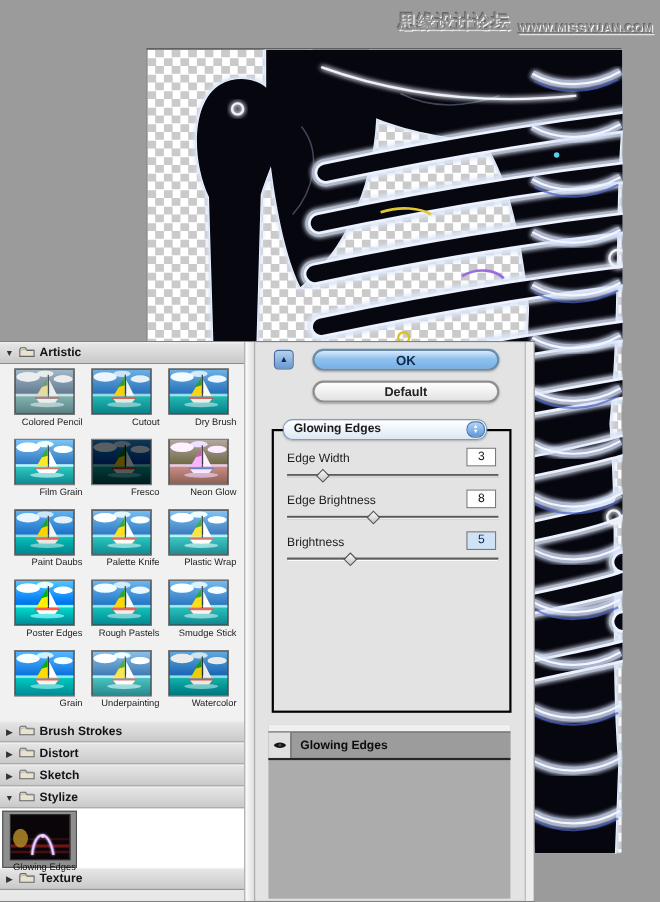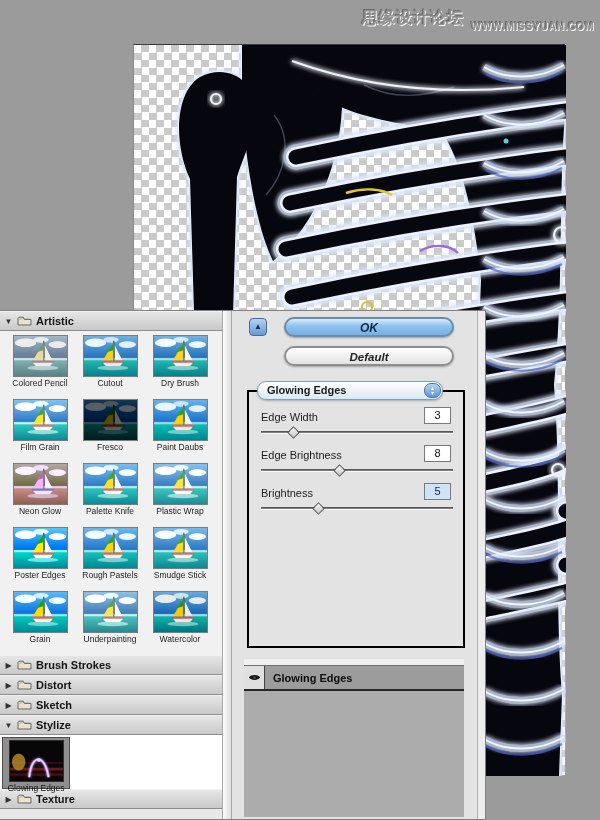--- a/index.html
+++ b/index.html
@@ -5,22 +5,22 @@
   html,body{margin:0;padding:0;}
   body{
     width:600px;height:820px;position:relative;overflow:hidden;
     background:#9b9b9b;
     font-family:"Liberation Sans","DejaVu Sans",sans-serif;
     -webkit-font-smoothing:antialiased;
   }
   *{box-sizing:border-box;}
 
   
-  .watermark{position:absolute;top:8px;right:6px;display:flex;align-items:flex-start;gap:7px;
-    color:#8f8f8f;text-shadow:1px 1px 0 rgba(255,255,255,.9),-1px -1px 0 rgba(100,100,100,.9);}
+  .watermark{position:absolute;top:8px;right:6px;display:flex;align-items:center;gap:7px;
+    color:#8f8f8f;text-shadow:1px 1px 0 rgba(255,255,255,.9),-1px -1px 0 rgba(100,100,100,.9);text-decoration:underline;}
   .wm-cjk{font-size:16px;font-weight:bold;letter-spacing:1px;}
   .wm-site{font-size:10.5px;font-weight:bold;letter-spacing:.5px;margin-top:12px;}
 
   
   .image-area{position:absolute;left:133px;top:44px;width:432px;height:731px;
     border-top:1px solid #3c3c3c;border-left:1px solid #8a8a8a;
     background:
       conic-gradient(#cacaca 90deg,#ffffff 90deg 180deg,#cacaca 180deg 270deg,#ffffff 270deg);
     background-size:15px 15px;}
   .image-area svg{position:absolute;left:0;top:0;}
@@ -50,21 +50,21 @@
   .sec-header{height:20px;display:flex;align-items:center;gap:4px;padding-left:4px;
     background:linear-gradient(#e6e6e6,#c9c9c9);
     border-top:1px solid #f2f2f2;border-bottom:1px solid #8d8d8d;cursor:default;}
   .disclosure{font-size:8px;color:#333;width:9px;text-align:center;}
   .sec-label{font-size:11px;font-weight:bold;color:#141414;}
   .sec-content{background:#f1f1f1;display:flex;flex-wrap:wrap;padding:4px 0 0 5px;height:324px;}
   .sec-content.stylize{background:#ffffff;height:54px;padding:2px 0 0 2px;}
   .thumb-cell{width:70px;margin-bottom:3px;}
   .thumb-img{width:55px;height:42px;margin:0 auto;border:1px solid #7d7d7d;overflow:hidden;background:#333;}
   .thumb-img svg{display:block;width:100%;height:100%;}
-  .thumb-label{font-size:8.5px;color:#222;text-align:center;margin-top:1px;white-space:nowrap;}
+  .thumb-label{font-size:8.5px;color:#222;text-align:right;margin-top:1px;white-space:nowrap;}
   .thumb-cell.selected{width:68px;background:#8f8f8f;border:1px solid #4e4e4e;padding-top:2px;margin:0;height:52px;}
   .thumb-cell.selected .thumb-img{border-color:#2e2e2e;}
   .thumb-cell.selected .thumb-label{color:#101010;}
 
   
   [data-variant="pencil"] svg{filter:saturate(.35) brightness(1.15) contrast(.85);}
   [data-variant="cutout"] svg{filter:saturate(1.05);}
   [data-variant="dry"] svg{filter:contrast(1.06);}
   [data-variant="film"] svg{filter:brightness(1.08) contrast(1.1) saturate(.9);}
   [data-variant="fresco"] svg{filter:brightness(.42) contrast(1.35);}
@@ -79,21 +79,21 @@
   [data-variant="under"] svg{filter:blur(.7px) brightness(1.12) saturate(.75);}
   [data-variant="water"] svg{filter:contrast(1.2) brightness(.92);}
 
   
   .settings{position:absolute;left:232px;top:0;width:246px;height:508px;}
   .collapse-btn{position:absolute;left:17px;top:7px;width:18px;height:18px;border-radius:4px;
     background:linear-gradient(#b3d2f1,#6899d0);border:1px solid #46699c;
     color:#14294f;font-size:8px;line-height:16px;text-align:center;cursor:pointer;}
   .btn{position:absolute;left:52px;width:170px;height:20px;border-radius:10px;
     font-weight:bold;text-align:center;line-height:18px;cursor:pointer;
-    box-shadow:0 1px 2px rgba(0,0,0,.3);font-style:italic;}
+    box-shadow:0 1px 2px rgba(0,0,0,.3);}
   .btn-ok{top:6px;font-size:12px;color:#0e2b49;
     background:linear-gradient(#d8ebfc,#8fc1ee 45%,#77b1e7);border:2px solid #6b8ca8;}
   .btn-default{top:35px;font-size:11.5px;color:#222;
     background:linear-gradient(#ffffff,#e2e2e2);border:2px solid #8f8f8f;}
 
   .group-box{position:absolute;left:15px;top:79px;width:218px;height:258px;border:2px solid #000000;}
   .dropdown{position:absolute;left:25px;top:70px;width:186px;height:19px;border-radius:9px;
     background:linear-gradient(#ffffff,#dce8f4);border:1px solid #7d9ec0;
     box-shadow:0 1px 2px rgba(0,0,0,.25);cursor:pointer;}
   .dropdown-label{font-size:11px;font-weight:bold;color:#1a1a1a;line-height:17px;padding-left:9px;}
@@ -373,58 +373,58 @@
               <polygon points="30.5,7 30.5,15 23.5,17" fill="#2f9e38"></polygon>
               <polygon points="32,10 32,25 39.5,25" fill="#f5f5f0"></polygon>
               <path d="M18,26 L42,26 L37.5,31.5 L22.5,31.5 Z" fill="#e8e8e2"></path>
               <path d="M18,26 L42,26 L41,28 L19,28 Z" fill="#c03028" opacity=".7"></path>
               <ellipse cx="30" cy="33.5" rx="16" ry="2.5" fill="#ffffff" opacity=".45"></ellipse>
             </svg>
           </div>
           <div class="thumb-label">Fresco</div>
         </div>
         <div class="thumb-cell">
+          <div class="thumb-img" data-variant="neon">
+            <svg viewBox="0 0 55 42" preserveAspectRatio="none">
+              <rect width="55" height="26" fill="url(#gSky)"></rect>
+              <ellipse cx="12" cy="7" rx="11" ry="4.5" fill="#f4faff" opacity=".95"></ellipse>
+              <ellipse cx="28" cy="4" rx="8" ry="3" fill="#eaf4fc" opacity=".8"></ellipse>
+              <ellipse cx="45" cy="9" rx="9" ry="3.5" fill="#ffffff" opacity=".85"></ellipse>
+              <rect y="24" width="55" height="18" fill="url(#gSea)"></rect>
+              <rect y="23" width="55" height="2.5" fill="#b8e8ec" opacity=".8"></rect>
+              <line x1="31" y1="5" x2="31" y2="27" stroke="#303030" stroke-width="1"></line>
+              <polygon points="30.5,7 30.5,25 20,25" fill="#f2d018"></polygon>
+              <polygon points="30.5,7 30.5,15 23.5,17" fill="#2f9e38"></polygon>
+              <polygon points="32,10 32,25 39.5,25" fill="#f5f5f0"></polygon>
+              <path d="M18,26 L42,26 L37.5,31.5 L22.5,31.5 Z" fill="#e8e8e2"></path>
+              <path d="M18,26 L42,26 L41,28 L19,28 Z" fill="#c03028" opacity=".7"></path>
+              <ellipse cx="30" cy="33.5" rx="16" ry="2.5" fill="#ffffff" opacity=".45"></ellipse>
+            </svg>
+          </div>
+          <div class="thumb-label">Neon Glow</div>
+        </div>
+        <div class="thumb-cell">
           <div class="thumb-img" data-variant="daubs">
             <svg viewBox="0 0 55 42" preserveAspectRatio="none">
               <rect width="55" height="26" fill="url(#gSky)"></rect>
               <ellipse cx="12" cy="7" rx="11" ry="4.5" fill="#f4faff" opacity=".95"></ellipse>
               <ellipse cx="28" cy="4" rx="8" ry="3" fill="#eaf4fc" opacity=".8"></ellipse>
               <ellipse cx="45" cy="9" rx="9" ry="3.5" fill="#ffffff" opacity=".85"></ellipse>
               <rect y="24" width="55" height="18" fill="url(#gSea)"></rect>
               <rect y="23" width="55" height="2.5" fill="#b8e8ec" opacity=".8"></rect>
               <line x1="31" y1="5" x2="31" y2="27" stroke="#303030" stroke-width="1"></line>
               <polygon points="30.5,7 30.5,25 20,25" fill="#f2d018"></polygon>
               <polygon points="30.5,7 30.5,15 23.5,17" fill="#2f9e38"></polygon>
               <polygon points="32,10 32,25 39.5,25" fill="#f5f5f0"></polygon>
               <path d="M18,26 L42,26 L37.5,31.5 L22.5,31.5 Z" fill="#e8e8e2"></path>
               <path d="M18,26 L42,26 L41,28 L19,28 Z" fill="#c03028" opacity=".7"></path>
               <ellipse cx="30" cy="33.5" rx="16" ry="2.5" fill="#ffffff" opacity=".45"></ellipse>
             </svg>
           </div>
           <div class="thumb-label">Paint Daubs</div>
-        </div>
-        <div class="thumb-cell">
-          <div class="thumb-img" data-variant="neon">
-            <svg viewBox="0 0 55 42" preserveAspectRatio="none">
-              <rect width="55" height="26" fill="url(#gSky)"></rect>
-              <ellipse cx="12" cy="7" rx="11" ry="4.5" fill="#f4faff" opacity=".95"></ellipse>
-              <ellipse cx="28" cy="4" rx="8" ry="3" fill="#eaf4fc" opacity=".8"></ellipse>
-              <ellipse cx="45" cy="9" rx="9" ry="3.5" fill="#ffffff" opacity=".85"></ellipse>
-              <rect y="24" width="55" height="18" fill="url(#gSea)"></rect>
-              <rect y="23" width="55" height="2.5" fill="#b8e8ec" opacity=".8"></rect>
-              <line x1="31" y1="5" x2="31" y2="27" stroke="#303030" stroke-width="1"></line>
-              <polygon points="30.5,7 30.5,25 20,25" fill="#f2d018"></polygon>
-              <polygon points="30.5,7 30.5,15 23.5,17" fill="#2f9e38"></polygon>
-              <polygon points="32,10 32,25 39.5,25" fill="#f5f5f0"></polygon>
-              <path d="M18,26 L42,26 L37.5,31.5 L22.5,31.5 Z" fill="#e8e8e2"></path>
-              <path d="M18,26 L42,26 L41,28 L19,28 Z" fill="#c03028" opacity=".7"></path>
-              <ellipse cx="30" cy="33.5" rx="16" ry="2.5" fill="#ffffff" opacity=".45"></ellipse>
-            </svg>
-          </div>
-          <div class="thumb-label">Neon Glow</div>
         </div>
         <div class="thumb-cell">
           <div class="thumb-img" data-variant="knife">
             <svg viewBox="0 0 55 42" preserveAspectRatio="none">
               <rect width="55" height="26" fill="url(#gSky)"></rect>
               <ellipse cx="12" cy="7" rx="11" ry="4.5" fill="#f4faff" opacity=".95"></ellipse>
               <ellipse cx="28" cy="4" rx="8" ry="3" fill="#eaf4fc" opacity=".8"></ellipse>
               <ellipse cx="45" cy="9" rx="9" ry="3.5" fill="#ffffff" opacity=".85"></ellipse>
               <rect y="24" width="55" height="18" fill="url(#gSea)"></rect>
               <rect y="23" width="55" height="2.5" fill="#b8e8ec" opacity=".8"></rect>

